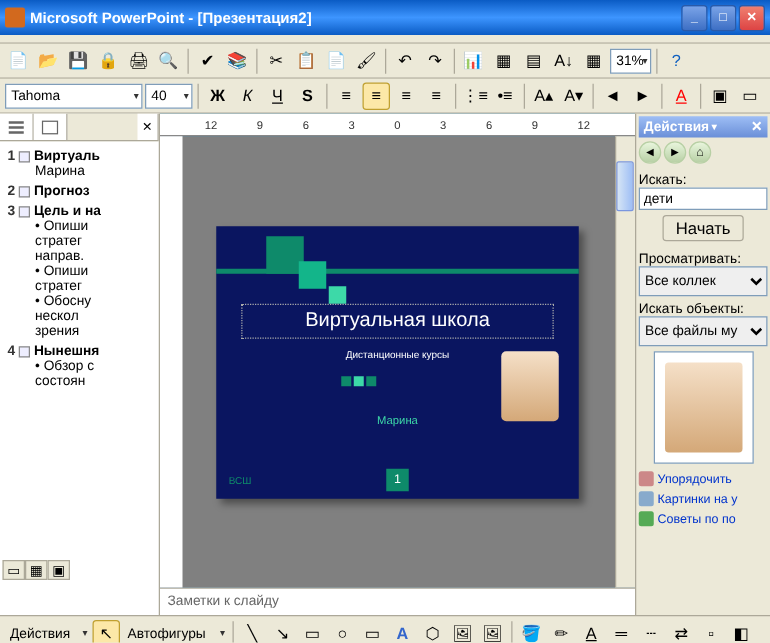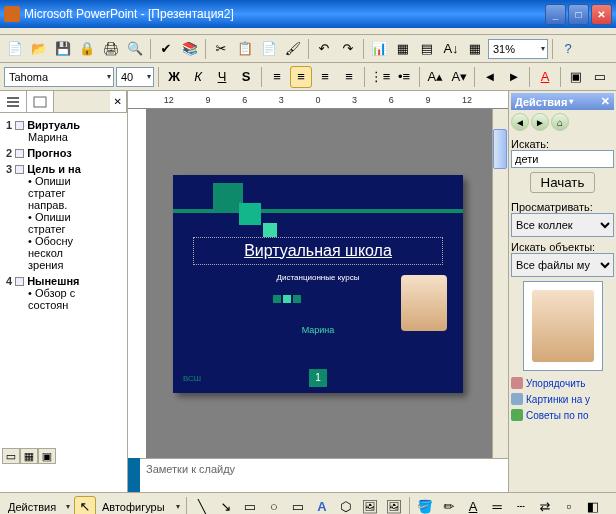--- a/index.html
+++ b/index.html
@@ -1,19 +1,19 @@
 <!DOCTYPE html>
 <html><head>
 <meta charset="utf-8">
 <style>
 * { box-sizing: border-box; margin: 0; padding: 0; }
 body { font-family: Tahoma, sans-serif; font-size: 11px; background: #ece9d8; width: 616px; height: 514px; overflow: hidden; }
 .titlebar { background: linear-gradient(#0a5bc4, #3d95ff, #0a5bc4); height: 28px; display: flex; align-items: center; padding: 0 4px; color: white; }
 .titlebar .appicon { width: 16px; height: 16px; background: #d2691e; margin-right: 4px; border-radius: 2px; }
-.titlebar .title { flex: 1; font-weight: normal; font-size: 12px; }
+.titlebar .title { flex: 1; font-weight: bold; font-size: 12px; }
 .winbtns { display: flex; gap: 2px; }
 .winbtn { width: 21px; height: 21px; background: linear-gradient(#7ba4e8,#3d6fc4); border: 1px solid #2a5aa8; border-radius: 3px; color: white; display: flex; align-items: center; justify-content: center; font-size: 10px; font-weight: bold; }
 .winbtn.close { background: linear-gradient(#f08070,#d44); }
 .menubar { background: #ece9d8; height: 7px; border-bottom: 1px solid #aca899; }
 .toolbar { background: #ece9d8; display: flex; align-items: center; padding: 2px 4px; gap: 2px; border-bottom: 1px solid #aca899; height: 28px; flex-wrap: nowrap; overflow: hidden; }
 .tbtn { width: 22px; height: 22px; display: flex; align-items: center; justify-content: center; border: 1px solid transparent; border-radius: 3px; cursor: pointer; font-size: 13px; }
 .sep { width: 1px; height: 20px; background: #aca899; margin: 0 2px; }
 .dropdown { height: 20px; border: 1px solid #7f9db9; background: white; padding: 0 14px 0 4px; display: flex; align-items: center; position: relative; font-size: 11px; }
 .dropdown::after { content: "▾"; position: absolute; right: 2px; font-size: 8px; color: #333; }
 .workspace { display: flex; height: 401px; }
@@ -34,30 +34,30 @@
 .slide-area { flex: 1; display: flex; align-items: center; justify-content: center; position: relative; background: #808080; }
 .ruler-v { position: absolute; left: 0; top: 0; width: 18px; height: 100%; background: white; }
 .scroll-v { position: absolute; right: 0; top: 0; width: 16px; height: 100%; background: #ece9d8; border-left: 1px solid #aca899; }
 .scroll-v .thumb { width: 14px; height: 40px; background: linear-gradient(90deg,#d6e5f5,#9ebef5); border: 1px solid #7a96df; border-radius: 2px; position: absolute; top: 20px; left: 0; }
 .slide { width: 290px; height: 218px; background: #0a1560; position: relative; box-shadow: 4px 4px 6px rgba(0,0,0,.4); }
 .slide .deco { position: absolute; }
 .slide .sq1 { width: 30px; height: 30px; background: #0e8a6a; top: 8px; left: 40px; }
 .slide .sq2 { width: 22px; height: 22px; background: #13b58a; top: 28px; left: 66px; }
 .slide .sq3 { width: 14px; height: 14px; background: #3dd9a8; top: 48px; left: 90px; }
 .slide .stripe { position: absolute; height: 4px; background: #0e8a6a; left: 0; right: 0; top: 34px; }
-.slide .title { color: white; text-align: center; font-size: 16px; position: absolute; top: 62px; left: 20px; right: 20px; border: 1px dotted #aaa; padding: 4px; text-decoration: underline; }
+.slide .title { color: white; text-align: center; font-size: 16px; position: absolute; top: 62px; left: 20px; right: 20px; border: 1px dotted #aaa; padding: 4px; }
 .slide .subtitle { color: white; text-align: center; font-size: 8px; position: absolute; top: 98px; left: 0; right: 0; }
 .slide .divider { position: absolute; top: 120px; left: 100px; display: flex; gap: 2px; }
 .slide .divider span { width: 8px; height: 8px; background: #0e8a6a; }
 .slide .divider span:nth-child(2) { background: #3dd9a8; }
 .slide .author { color: #3dd9a8; text-align: center; font-size: 9px; position: absolute; top: 150px; left: 0; right: 0; }
 .slide .clipart { position: absolute; right: 16px; top: 100px; width: 46px; height: 56px; background: linear-gradient(#f5e0c8,#d4a878); border-radius: 4px; }
 .slide .footer-l { position: absolute; bottom: 10px; left: 10px; color: #0e8a6a; font-size: 8px; }
 .slide .pagenum { position: absolute; bottom: 6px; left: 50%; transform: translateX(-50%); width: 18px; height: 18px; background: #0e8a6a; color: white; display: flex; align-items: center; justify-content: center; font-size: 10px; }
-.notes-pane { height: 34px; background: white; border-top: 1px solid #aca899; padding: 4px 6px; color: #666; font-size: 11px; margin-left: 12px; }
+.notes-pane { height: 22px; background: white; border-top: 1px solid #aca899; padding: 4px 6px; color: #666; font-size: 11px; }
 .task-pane { width: 108px; background: #ece9d8; border-left: 1px solid #aca899; padding: 2px; font-size: 11px; display: flex; flex-direction: column; overflow: hidden; }
 .tp-header { background: linear-gradient(#9ebef5,#6a8fd8); color: white; padding: 2px 4px; font-weight: bold; display: flex; align-items: center; }
 .tp-header .close { margin-left: auto; cursor: pointer; }
 .tp-nav { display: flex; gap: 2px; padding: 3px 0; }
 .tp-nav .nbtn { width: 18px; height: 18px; border: 1px solid #b8d0a5; border-radius: 9px; background: linear-gradient(#e8f5dc,#b8d0a5); display: flex; align-items: center; justify-content: center; font-size: 10px; cursor: pointer; }
 .tp-label { margin-top: 4px; }
 .tp-input { width: 100%; border: 1px solid #7f9db9; height: 18px; padding: 0 3px; font-size: 11px; }
 .tp-btn { margin: 4px auto; padding: 2px 10px; border: 1px solid #aca899; background: #ece9d8; border-radius: 3px; display: block; cursor: pointer; }
 .tp-select { width: 100%; border: 1px solid #7f9db9; height: 24px; font-size: 11px; }
 .tp-preview { width: 80px; height: 90px; border: 1px solid #7f9db9; background: white; margin: 4px auto; position: relative; }
@@ -100,21 +100,21 @@
   <div class="tbtn">🖌</div>
   <div class="sep"></div>
   <div class="tbtn">↶</div>
   <div class="tbtn">↷</div>
   <div class="sep"></div>
   <div class="tbtn">📊</div>
   <div class="tbtn">▦</div>
   <div class="tbtn">▤</div>
   <div class="tbtn">A↓</div>
   <div class="tbtn">▦</div>
-  <div class="dropdown" style="width:60px">
+  <div class="dropdown" style="width:33px">
       <span>31%</span>
     </div>
   <div class="sep"></div>
   <div class="tbtn" style="color:#1060c0">?</div>
 </div>
 
 <div class="toolbar">
   <div class="dropdown" style="width:110px">
       <span>Tahoma</span>
     </div>

